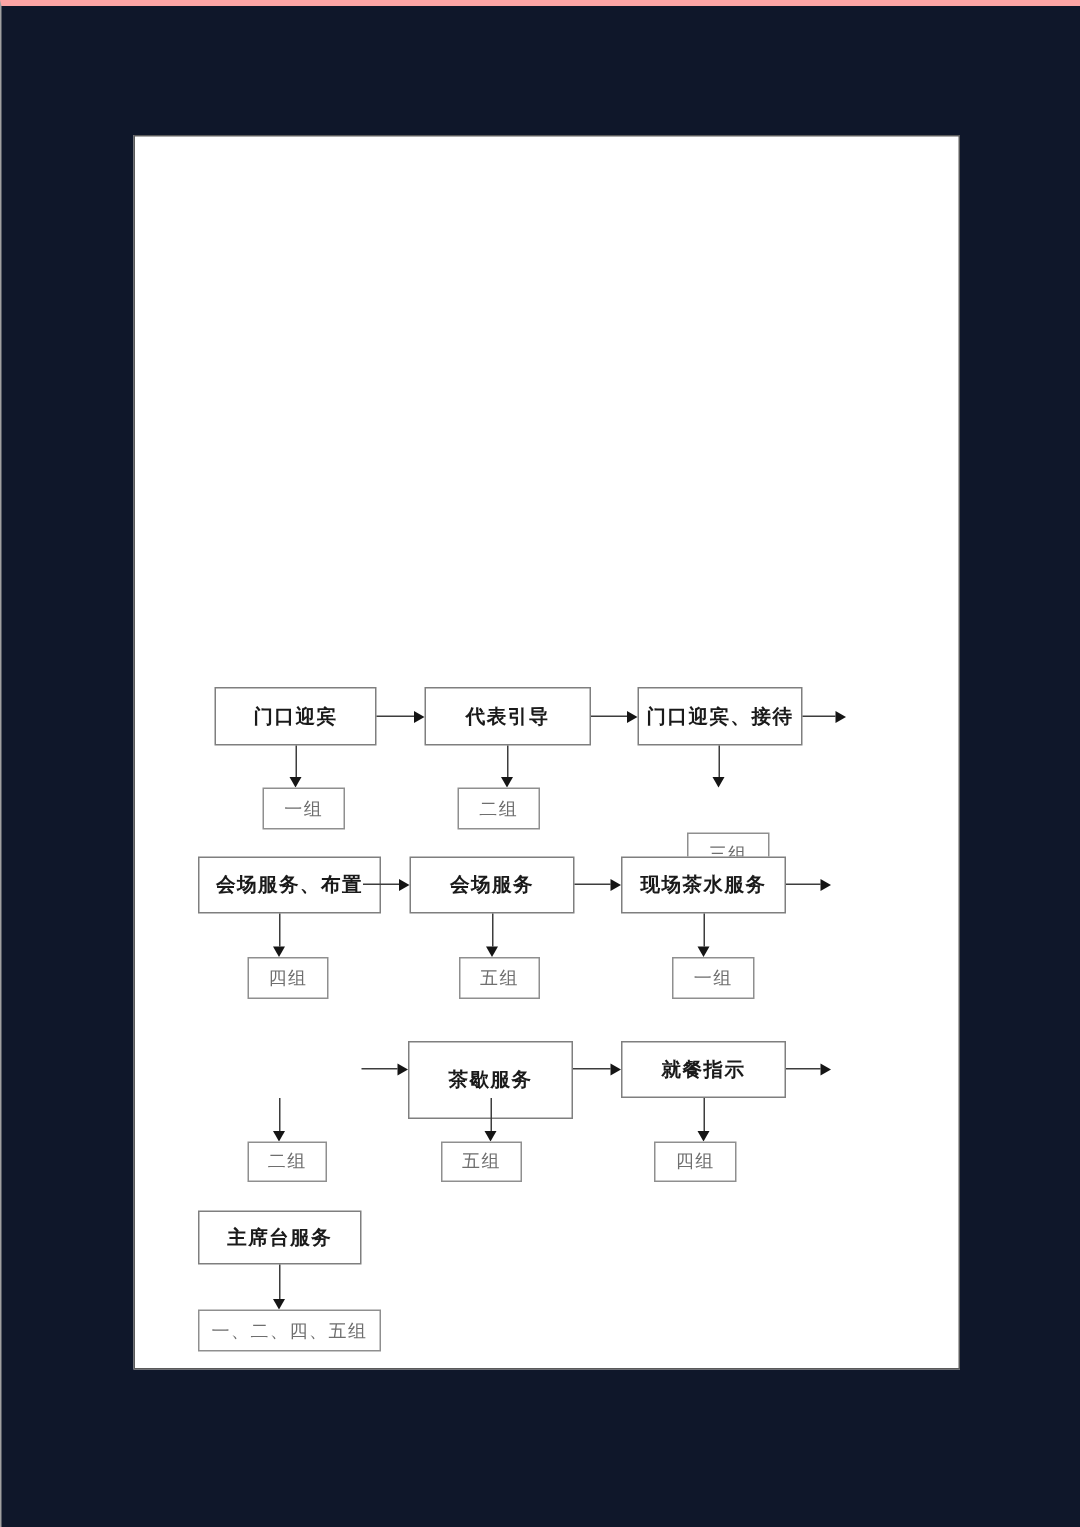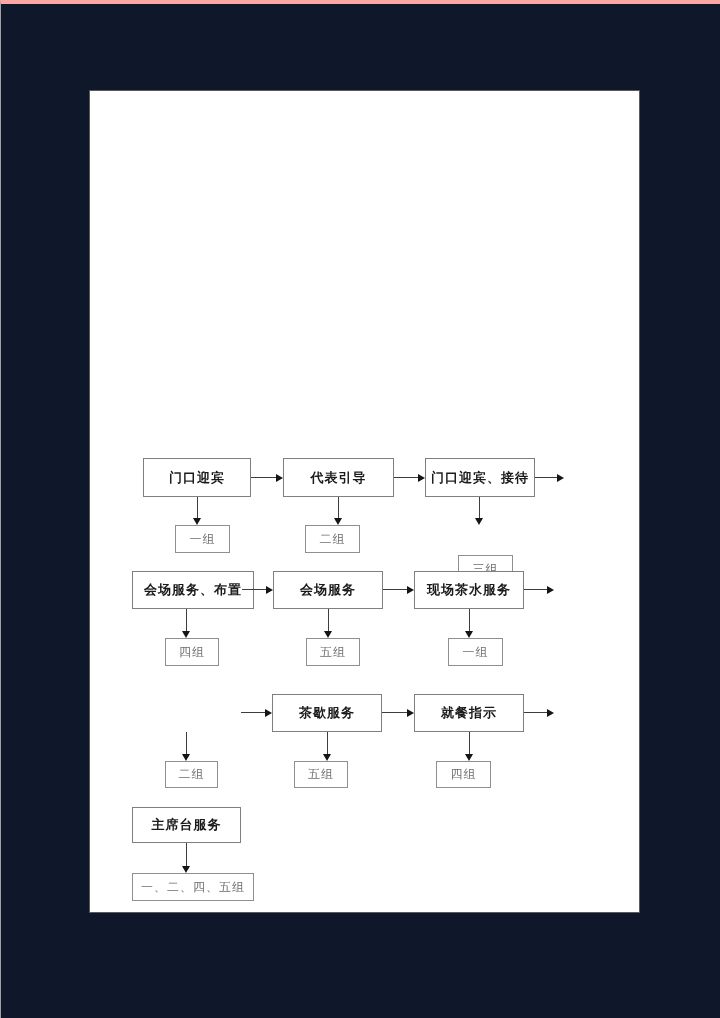--- a/index.html
+++ b/index.html
@@ -94,21 +94,21 @@
   <div class="group" style="left:164px;top:634px;width:54px;height:28px">
     <span>四组</span>
   </div>
   <div class="group" style="left:305px;top:634px;width:54px;height:28px">
     <span>五组</span>
   </div>
   <div class="group" style="left:447px;top:634px;width:55px;height:28px">
     <span>一组</span>
   </div>
 
-  <div class="step" style="left:271px;top:690px;width:110px;height:38px">
+  <div class="step" style="left:271px;top:690px;width:110px;height:52px">
     <span>茶歇服务</span>
   </div>
   <div class="step" style="left:413px;top:690px;width:110px;height:38px">
     <span>就餐指示</span>
   </div>
 
   <div class="hl" style="left:240px;top:708px;width:24px"></div>
   <div class="head-r" style="left:264px;top:705px"></div>
   <div class="hl" style="left:381px;top:708px;width:25px"></div>
   <div class="head-r" style="left:406px;top:705px"></div>

